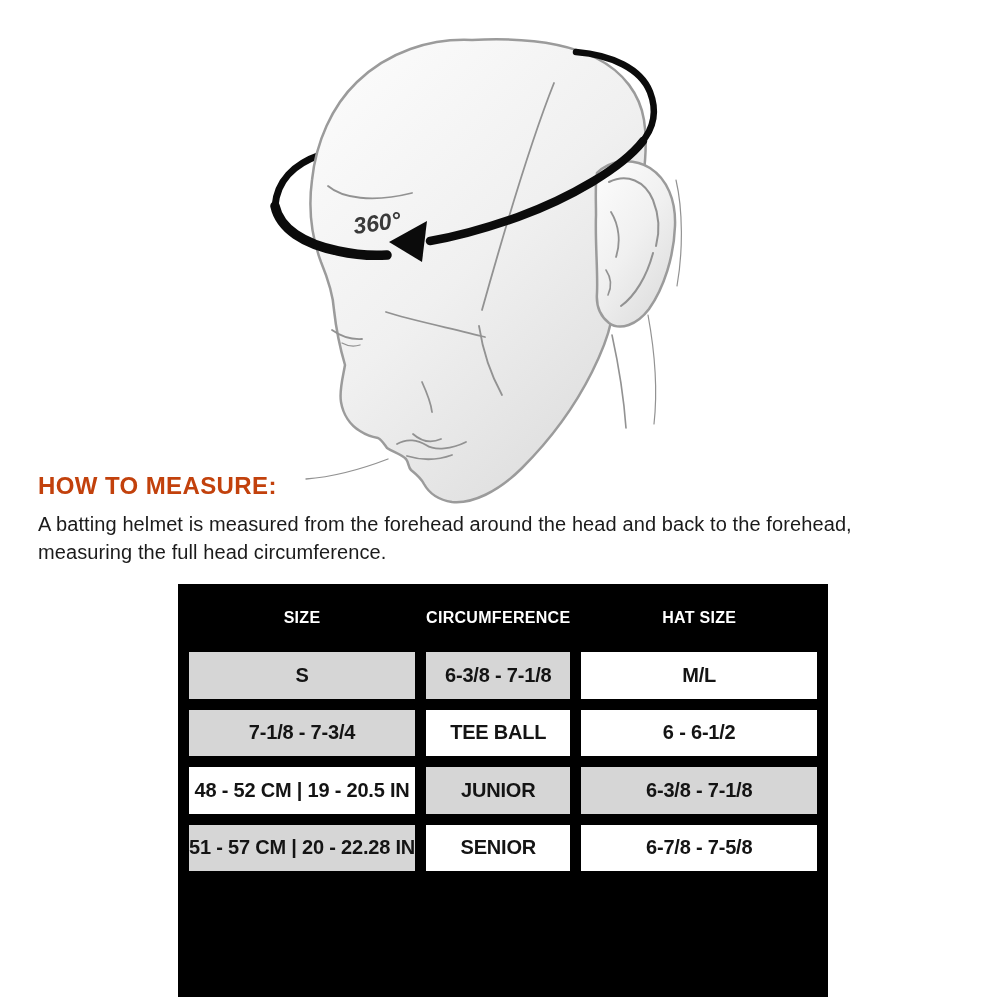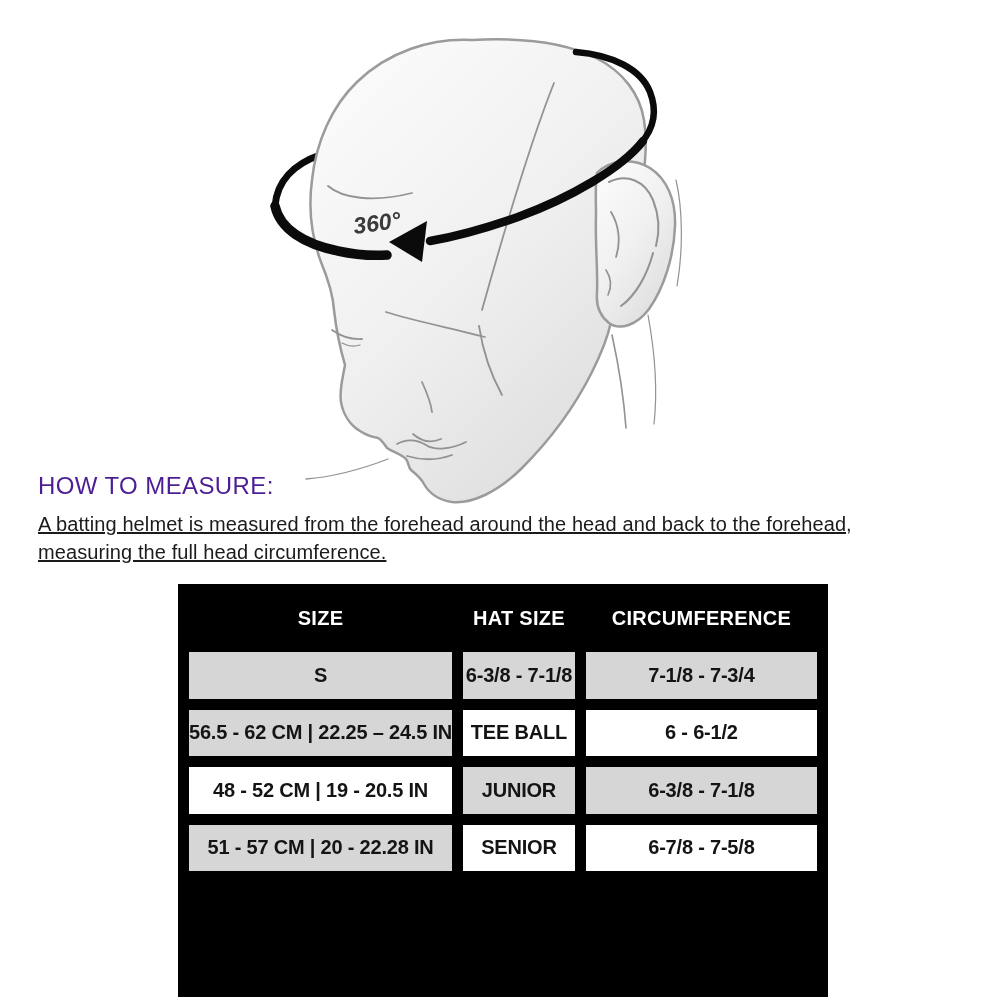--- a/index.html
+++ b/index.html
@@ -5,43 +5,43 @@
   html,body{margin:0;padding:0;background:#ffffff;}
   body{font-family:"Liberation Sans", sans-serif; -webkit-font-smoothing:antialiased;}
   #stage{position:relative;width:1000px;height:1000px;background:#fff;overflow:hidden;}
 
   
   #head-svg{position:absolute;left:260px;top:10px;width:440px;height:500px;}
 
   
   .h2m-heading{
     position:absolute;left:38px;top:472px;
-    font-size:24px;font-weight:400;letter-spacing:.4px;
-    color:#4c1d95;white-space:nowrap;
+    font-size:24px;font-weight:700;letter-spacing:.4px;
+    color:#c2410c;white-space:nowrap;
   }
   .h2m-text{
     position:absolute;left:38px;top:510px;width:845px;
-    font-size:20px;line-height:1.4;color:#1b1b1b;letter-spacing:.1px;text-decoration:underline;
+    font-size:20px;line-height:1.4;color:#1b1b1b;letter-spacing:.1px;
   }
 
   
   .size-table{
     position:absolute;left:178px;top:584px;width:650px;height:413px;
     background:var(--table-bg,#000);
     box-sizing:border-box;padding:11px;
     display:grid;
     grid-template-columns:120fr 158fr 327fr;
     grid-template-rows:46px repeat(6,1fr);
     gap:11px;
     font-stretch:condensed;
   }
   .size-table .th{
     display:flex;align-items:center;justify-content:center;
     color:var(--header-text,#fff);
-    font-weight:700;font-size:20px;letter-spacing:.3px;white-space:nowrap;
+    font-weight:700;font-size:16px;letter-spacing:.3px;white-space:nowrap;
   }
   .size-table .td{
     display:flex;align-items:center;justify-content:center;
     background:var(--plain-cell,#fff);
     color:var(--cell-text,#141414);
     font-weight:700;font-size:20px;letter-spacing:-.2px;white-space:nowrap;
   }
   .size-table .td.shaded{background:var(--shaded-cell,#d6d6d6);}
 </style>
 </head>
@@ -126,26 +126,26 @@
 
     <text x="93" y="221" transform="rotate(-8 115 212)" font-family="Liberation Sans, sans-serif" font-size="23" font-weight="bold" font-style="italic" fill="#3a3a3a">360°</text>
   </svg>
 
   <div class="h2m-heading">HOW TO MEASURE:</div>
 
   <div class="h2m-text">A batting helmet is measured from the forehead around the head and back to the forehead, measuring the full head circumference.</div>
 
   <div class="size-table">
       <div class="th">SIZE</div>
+      <div class="th">CIRCUMFERENCE</div>
       <div class="th">HAT SIZE</div>
-      <div class="th">CIRCUMFERENCE</div>
       <div class="td shaded">S</div>
       <div class="td shaded">6-3/8 - 7-1/8</div>
+      <div class="td">M/L</div>
       <div class="td shaded">7-1/8 - 7-3/4</div>
-      <div class="td shaded">56.5 - 62 CM | 22.25 – 24.5 IN</div>
       <div class="td">TEE BALL</div>
       <div class="td">6 - 6-1/2</div>
       <div class="td">48 - 52 CM | 19 - 20.5 IN</div>
       <div class="td shaded">JUNIOR</div>
       <div class="td shaded">6-3/8 - 7-1/8</div>
       <div class="td shaded">51 - 57 CM | 20 - 22.28 IN</div>
       <div class="td">SENIOR</div>
       <div class="td">6-7/8 - 7-5/8</div>
     </div>
 

